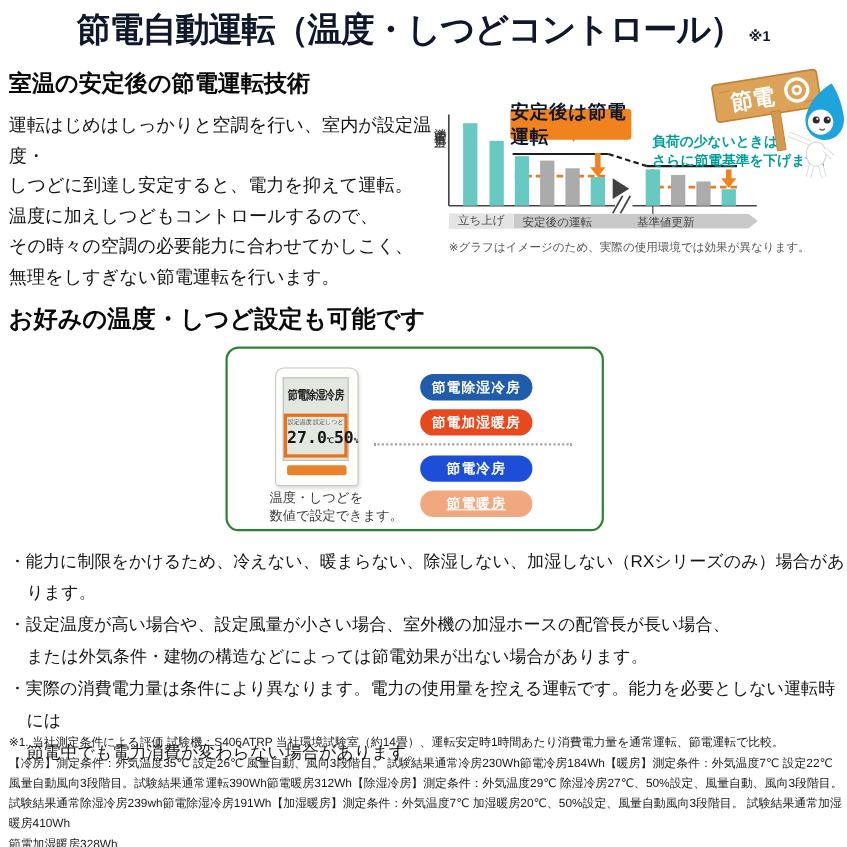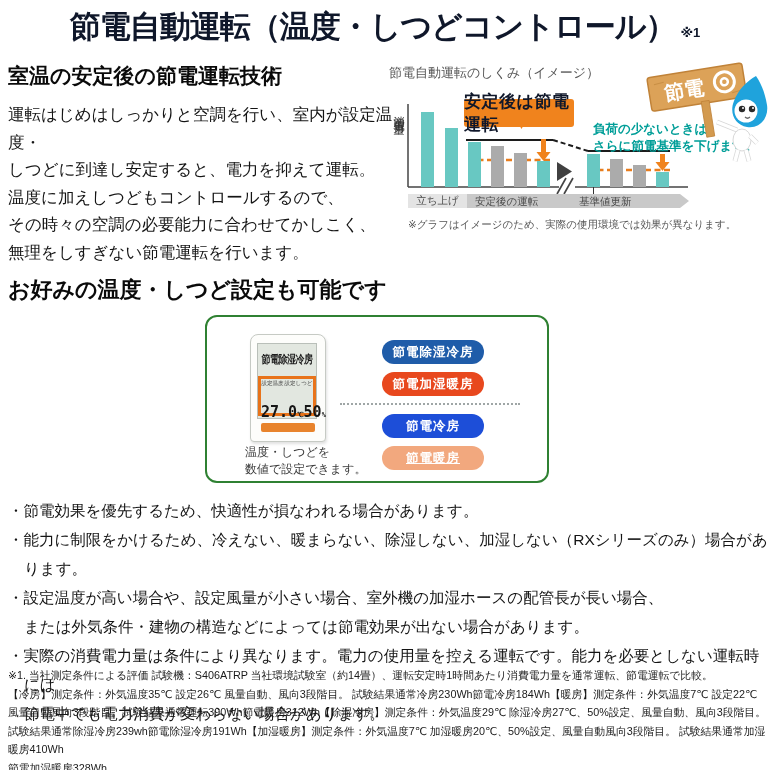--- a/index.html
+++ b/index.html
@@ -42,21 +42,21 @@
              border:2.5px solid #2F8132;border-radius:12px;box-sizing:border-box;}
   .remote{position:absolute;left:43px;top:17px;width:74px;height:106px;background:#FDFDFB;
           border:1px solid #C6CAC4;border-radius:8px 8px 4px 4px;box-shadow:1px 2px 3px rgba(0,0,0,.12);}
   .lcd{position:absolute;left:6px;top:8px;width:60px;height:76px;background:#E2E7E0;
        border:1px solid #B9BFB9;box-sizing:border-box;}
   .lcd-mode{margin-top:9px;text-align:center;font-size:9px;font-weight:bold;color:#1d1d1d;
             letter-spacing:-0.5px;transform:scaleY(1.25);}
   .lcd-hl{position:absolute;left:0px;right:0px;bottom:2px;height:40px;
           border:3px solid #E8731A;box-sizing:border-box;}
   .lcd-labels{display:flex;justify-content:space-around;font-size:5.5px;color:#444;margin-top:1px;}
-  .lcd-values{display:flex;justify-content:space-around;align-items:baseline;margin-top:16px;
+  .lcd-values{display:flex;justify-content:space-around;align-items:baseline;margin-top:2px;
               font-size:15px;font-weight:bold;color:#161616;font-family:"DejaVu Sans Mono",monospace;}
   .lcd-unit{font-size:7px;font-weight:bold;}
   .remote-btnbar{position:absolute;left:10px;right:10px;top:88px;height:9px;
                  background:#E8832C;border-radius:2px;}
   .remote-caption{position:absolute;left:38px;top:127px;font-size:12px;color:#3a3a3a;
                   line-height:16.5px;white-space:pre-line;}
   .pill{position:absolute;left:175px;width:102px;height:24px;border-radius:12.5px;color:#fff;
         font-weight:bold;font-size:12.5px;display:flex;align-items:center;justify-content:center;
         letter-spacing:1px;}
   .pill-1{top:23px;} .pill-2{top:55px;} .pill-3{top:97px;} .pill-4{top:129px;}
@@ -79,21 +79,20 @@
   </div>
 
   <div class="h2 h2-1">室温の安定後の節電運転技術</div>
   <div class="body-text">運転はじめはしっかりと空調を行い、室内が設定温度・
 しつどに到達し安定すると、電力を抑えて運転。
 温度に加えしつどもコントロールするので、
 その時々の空調の必要能力に合わせてかしこく、
 無理をしすぎない節電運転を行います。</div>
 
   <div class="chart">
-    <div class="chart-title">節電自動運転のしくみ（イメージ）</div>
     <div class="ylabel">消費電力量</div>
 
     <svg class="chart-svg" viewBox="0 0 385 178" aria-hidden="true">
 
       <line x1="23" y1="44" x2="23" y2="127" stroke="#444" stroke-width="1.5"></line>
       <line x1="23" y1="127" x2="174" y2="127" stroke="#444" stroke-width="1.5"></line>
       <line x1="190" y1="127" x2="303" y2="127" stroke="#444" stroke-width="1.5"></line>
 
       <line x1="172" y1="134" x2="181" y2="118" stroke="#444" stroke-width="1.6"></line>
       <line x1="179" y1="134" x2="188" y2="118" stroke="#444" stroke-width="1.6"></line>
@@ -199,21 +198,20 @@
 数値で設定できます。</div>
 
     <div class="pill pill-1" style="background: rgb(31, 92, 169);">節電除湿冷房</div>
     <div class="pill pill-2" style="background: rgb(232, 72, 30);">節電加湿暖房</div>
     <div class="dots"></div>
     <div class="pill pill-3" style="background: #1d4ed8;">節電冷房</div>
     <div class="pill pill-4" style="background: rgb(242, 168, 126); text-decoration: underline;">節電暖房</div>
   </div>
 
   <ul class="notes">
-    <li>・節電効果を優先するため、快適性が損なわれる場合があります。</li>
     <li>・能力に制限をかけるため、冷えない、暖まらない、除湿しない、加湿しない（RXシリーズのみ）場合があります。</li>
     <li>・設定温度が高い場合や、設定風量が小さい場合、室外機の加湿ホースの配管長が長い場合、
 または外気条件・建物の構造などによっては節電効果が出ない場合があります。</li>
     <li>・実際の消費電力量は条件により異なります。電力の使用量を控える運転です。能力を必要としない運転時には
 節電中でも電力消費が変わらない場合があります。</li>
   </ul>
 
   <div class="fine-print">※1. 当社測定条件による評価 試験機：S406ATRP 当社環境試験室（約14畳）、運転安定時1時間あたり消費電力量を通常運転、節電運転で比較。
 【冷房】測定条件：外気温度35℃ 設定26℃ 風量自動、風向3段階目。 試験結果通常冷房230Wh節電冷房184Wh【暖房】測定条件：外気温度7℃ 設定22℃
 風量自動風向3段階目。試験結果通常運転390Wh節電暖房312Wh【除湿冷房】測定条件：外気温度29℃ 除湿冷房27℃、50%設定、風量自動、風向3段階目。

